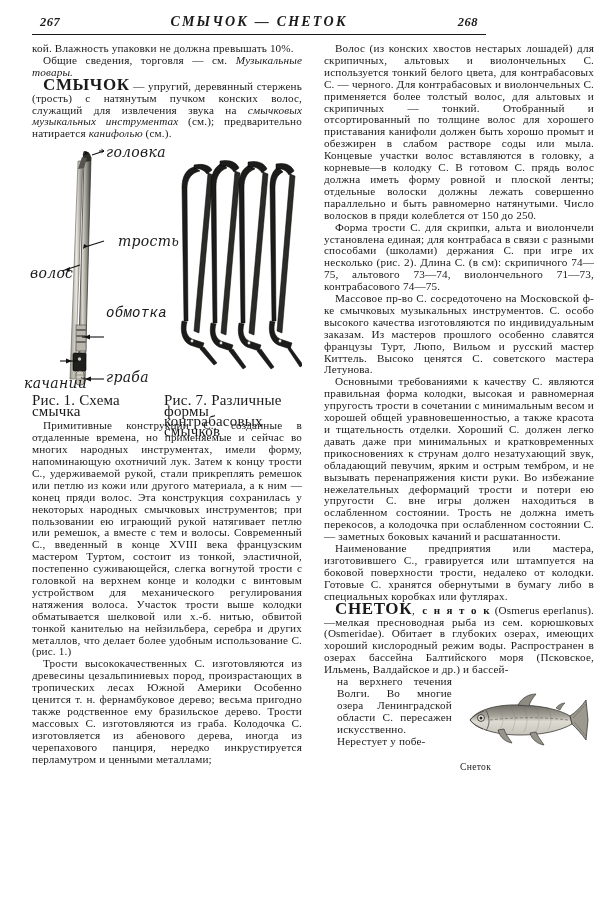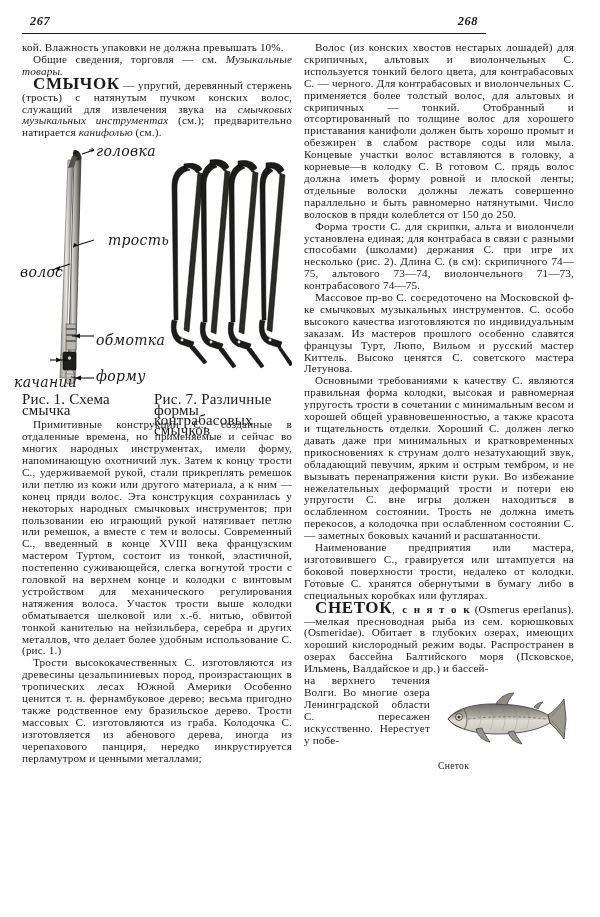--- a/index.html
+++ b/index.html
@@ -12,21 +12,21 @@
     height: 917px;
     font-family: "Liberation Serif", "DejaVu Serif", serif;
     color: #1a1a1a;
     overflow: hidden;
     position: relative;
   }
   .page {
     width: 508px;
     height: 917px;
     box-sizing: border-box;
-    padding: 14px 22px 6px 22px;
+    padding: 14px 22px 6px 32px;
     position: relative;
   }
 
   
   .runhead {
     display: flex;
     align-items: baseline;
     justify-content: space-between;
     font-style: italic;
     font-weight: bold;
@@ -41,21 +41,21 @@
     white-space: nowrap;
   }
   .rule {
     border-top: 1.6px solid #1a1a1a;
     margin: 0 0 8px 0;
   }
 
   
   .cols {
     display: flex;
-    gap: 12px;
+    gap: 22px;
     align-items: flex-start;
   }
   .col {
     width: 270px;
     flex: 0 0 270px;
   }
 
   p.t {
     margin: 0;
     font-size: 11.2px;
@@ -134,29 +134,31 @@
   .wrapcol {
     position: relative;
   }
   .tailtext {
     width: 126px;
   }
   .tailrow {
     display: flex;
     gap: 8px;
     align-items: flex-start;
+    margin-left: 13px;
   }
 </style>
 </head>
 <body>
 
 <div class="page">
 
   <div class="runhead">
     <span class="folio">267</span>
+    <span class="title">СМЫЧОК — СНЕТОК</span>
     <span class="folio">268</span>
   </div>
   <div class="rule"></div>
 
   <div class="cols">
 
     <div class="col">
 
       <p class="t">кой. Влажность упаковки не должна превышать 10%.</p>
 
@@ -217,22 +219,22 @@
               <polygon points="33,122.5 38,120 37.4,125"></polygon>
               <polygon points="52,190 58,187.6 58,192.4"></polygon>
               <polygon points="40,214 34,211.6 34,216.4"></polygon>
               <polygon points="53,232 59,229.6 59,234.4"></polygon>
             </g>
           </svg>
 
           <span class="handlabel" style="left:74px; top:-3px;">головка</span>
           <span class="handlabel" style="left:74px; top:86px;margin-left:12px;">трость</span>
           <span class="handlabel" style="left:-2px; top:118px;">волос</span>
-          <span class="handlabel" style="left:74px; top:186px;">обмотка</span>
-          <span class="handlabel" style="left:74px; top:222px;">форму</span>
+          <span class="handlabel" style="left:74px; top:158px;font-family:Liberation Mono, monospace;">обмотка</span>
+          <span class="handlabel" style="left:74px; top:222px;">граба</span>
           <span class="handlabel" style="left:-8px; top:228px;">качаний</span>
         </div>
 
         <div class="fig2wrap">
           <svg width="128" height="240" viewBox="0 0 128 240">
             <g fill="#1c1c1a" stroke="#000" stroke-width="0.5">
 
               <path d="M20,14 C12,16 8,24 8,34 L10,168 L14,168 L13,36 C13,26 17,20 26,18 Z"></path>
               <path d="M20,12 C30,10 36,13 38,17 L33,21 C30,17 26,15 20,16 Z"></path>
               <path d="M34,20 L20,178 L25,180 L39,22 Z" fill="#2b2b28"></path>

